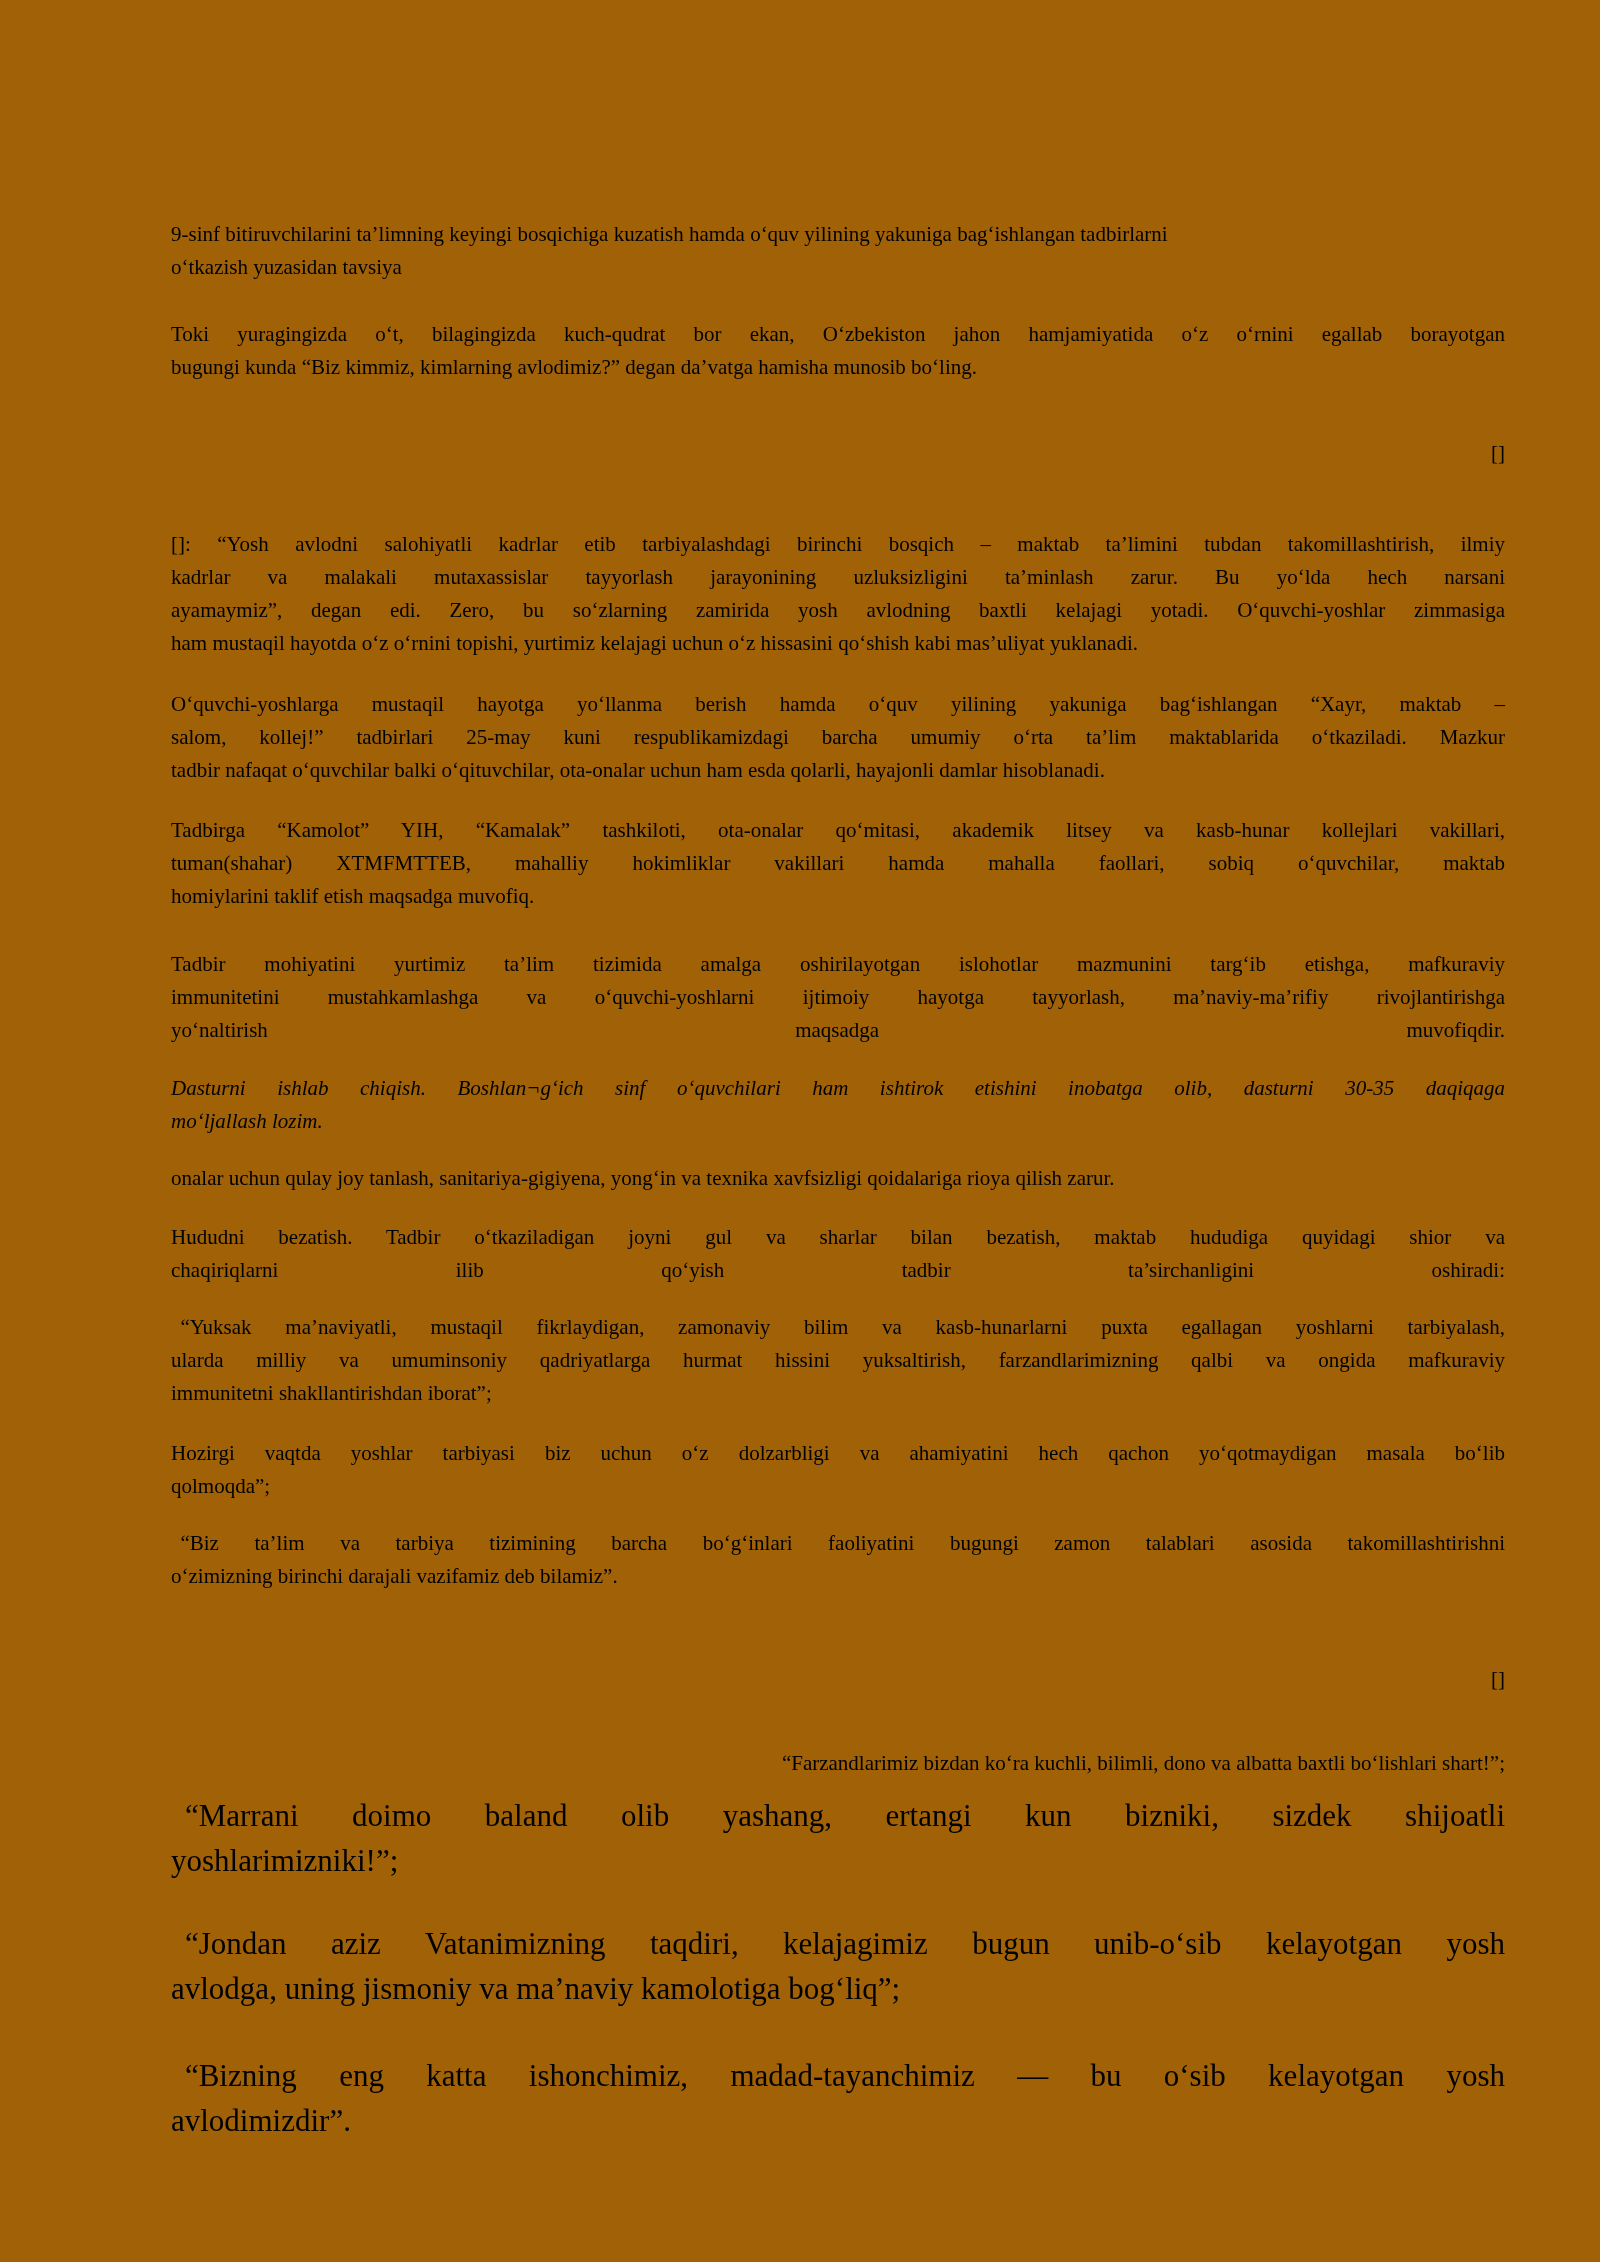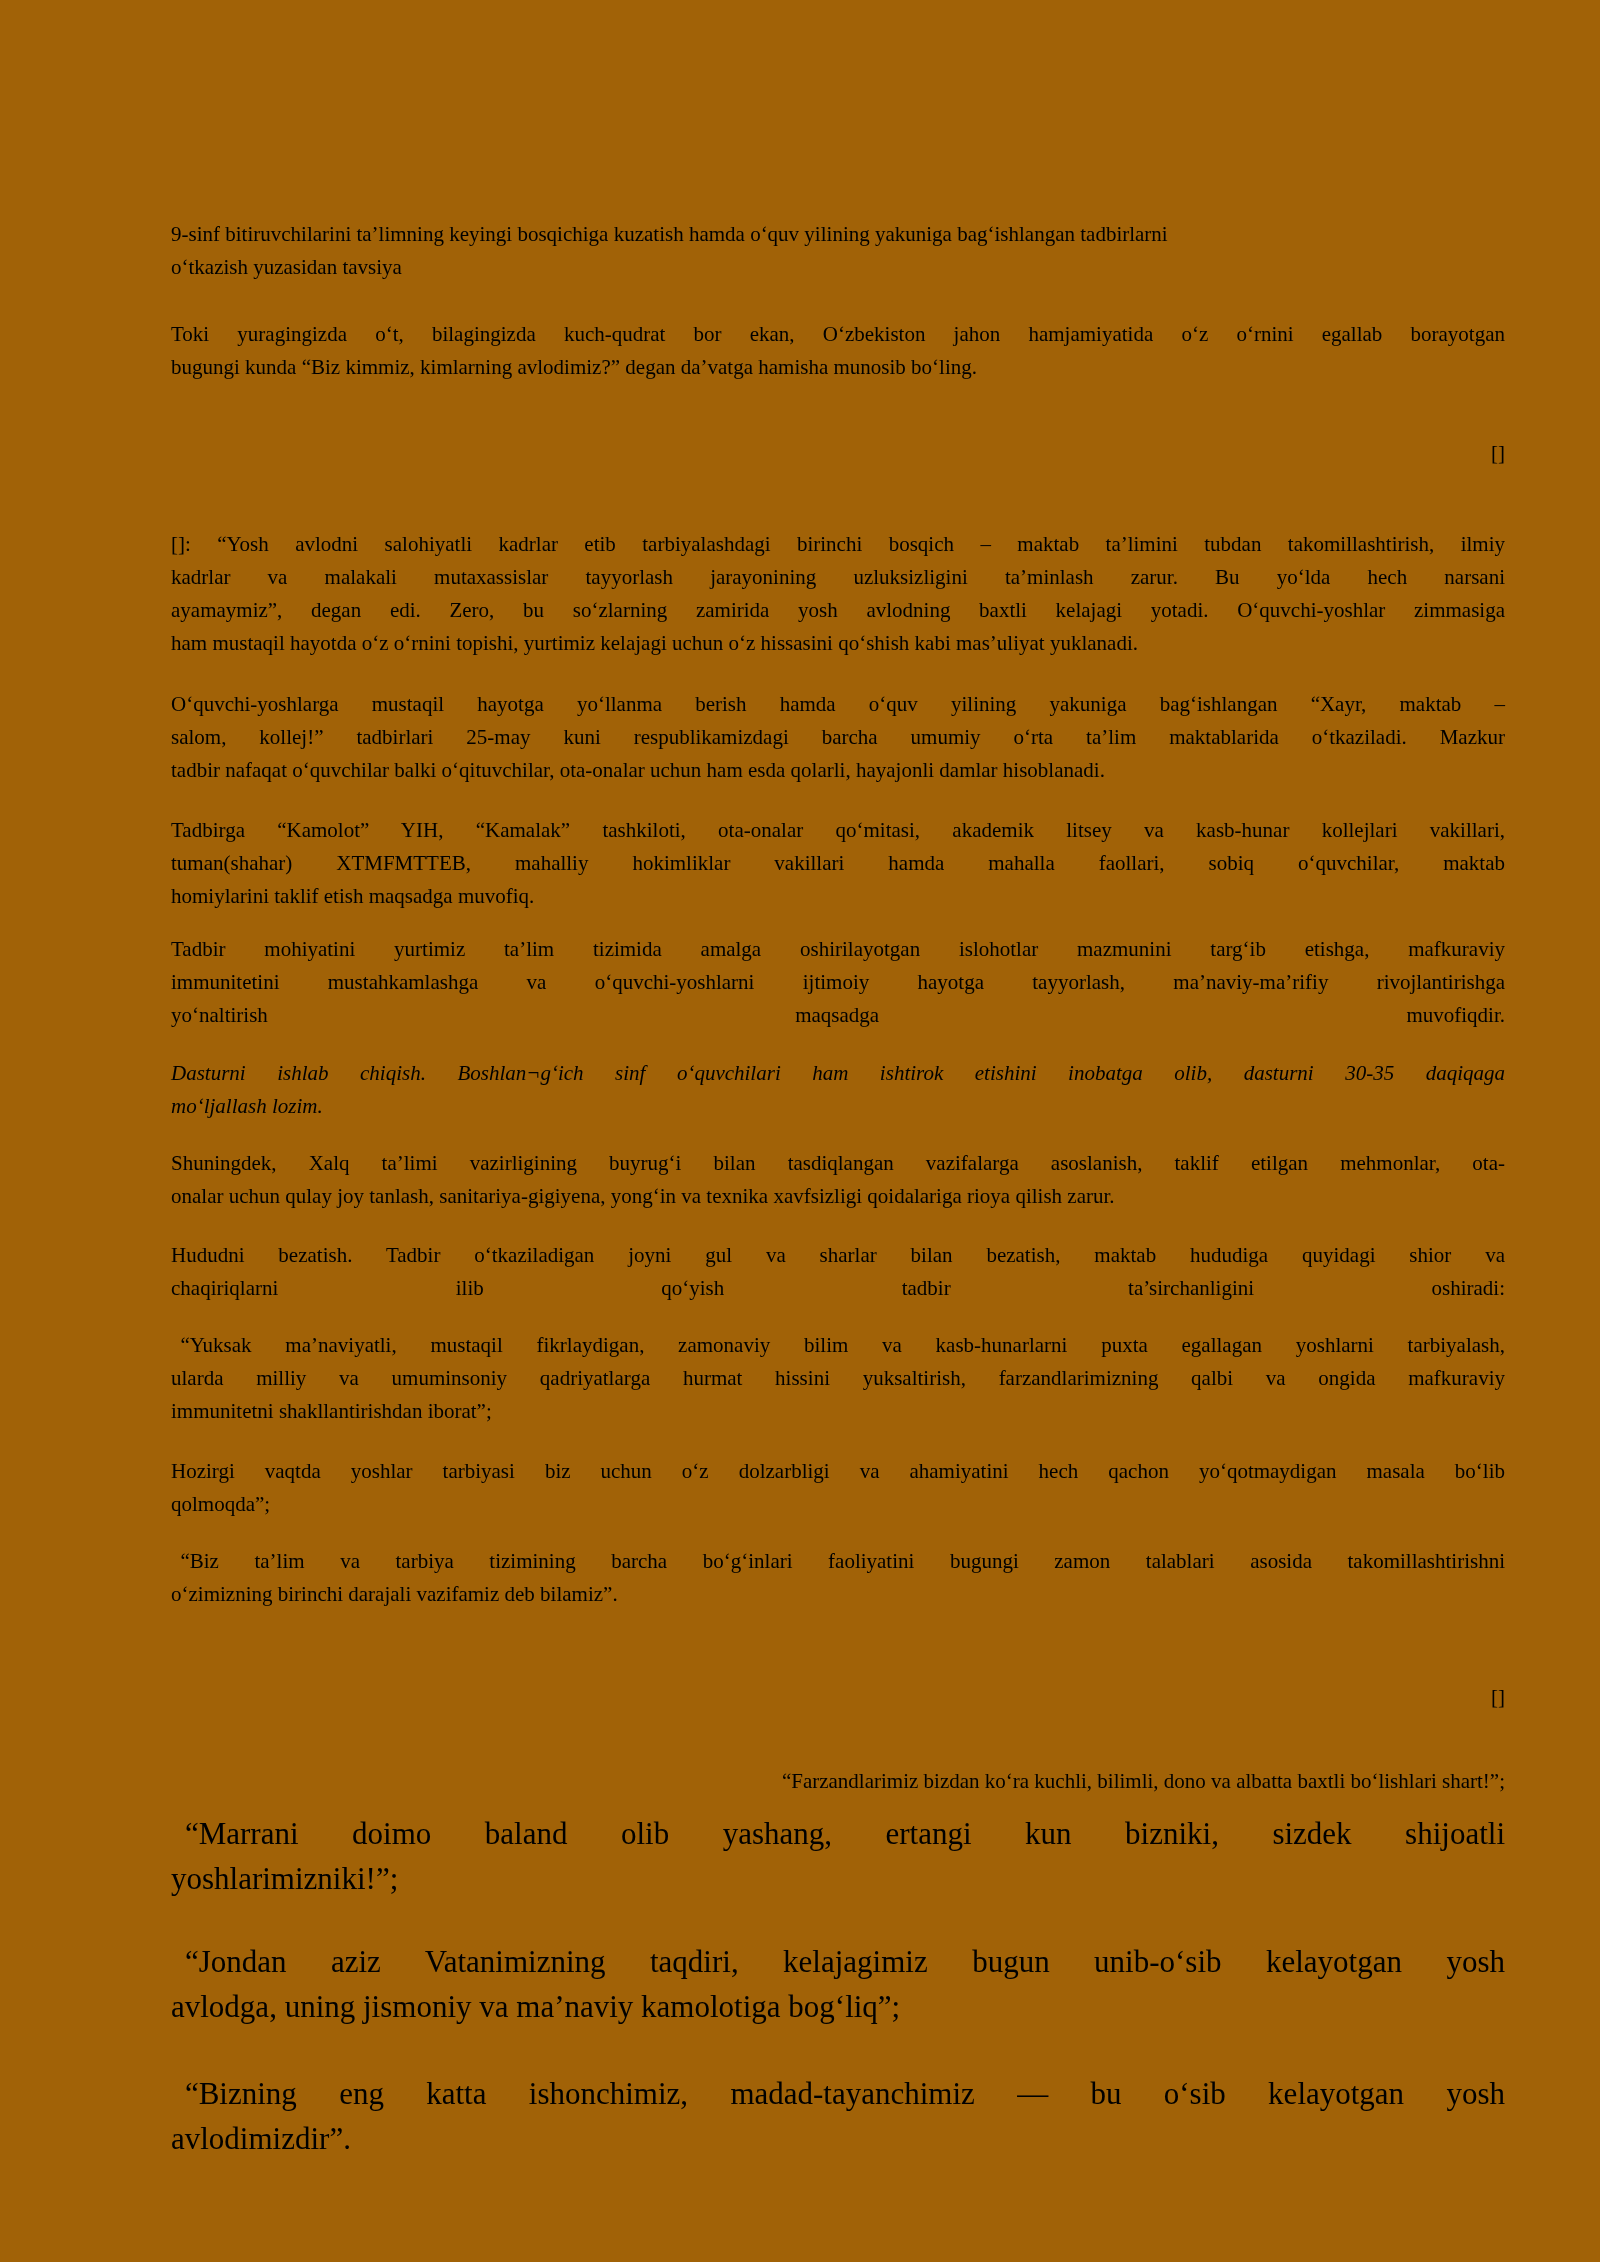--- a/index.html
+++ b/index.html
@@ -44,36 +44,35 @@
         <div class="line j">[]: “Yosh avlodni salohiyatli kadrlar etib tarbiyalashdagi birinchi bosqich – maktab ta’limini tubdan takomillashtirish, ilmiy</div>
         <div class="line j">kadrlar va malakali mutaxassislar tayyorlash jarayonining uzluksizligini ta’minlash zarur. Bu yo‘lda hech narsani</div>
         <div class="line j">ayamaymiz”, degan edi. Zero, bu so‘zlarning zamirida yosh avlodning baxtli kelajagi yotadi. O‘quvchi-yoshlar zimmasiga</div>
         <div class="line l">ham mustaqil hayotda o‘z o‘rnini topishi, yurtimiz kelajagi uchun o‘z hissasini qo‘shish kabi mas’uliyat yuklanadi.</div>
       </div>
       <div class="para body" style="margin-bottom: 27px;">
         <div class="line j">O‘quvchi-yoshlarga mustaqil hayotga yo‘llanma berish hamda o‘quv yilining yakuniga bag‘ishlangan “Xayr, maktab –</div>
         <div class="line j">salom, kollej!” tadbirlari 25-may kuni respublikamizdagi barcha umumiy o‘rta ta’lim maktablarida o‘tkaziladi. Mazkur</div>
         <div class="line l">tadbir nafaqat o‘quvchilar balki o‘qituvchilar, ota-onalar uchun ham esda qolarli, hayajonli damlar hisoblanadi.</div>
       </div>
-      <div class="para body" style="margin-bottom: 20px;">
+      <div class="para body" style="margin-bottom: 35px;">
         <div class="line j">Tadbirga “Kamolot” YIH, “Kamalak” tashkiloti, ota-onalar qo‘mitasi, akademik litsey va kasb-hunar kollejlari vakillari,</div>
         <div class="line j">tuman(shahar) XTMFMTTEB, mahalliy hokimliklar vakillari hamda mahalla faollari, sobiq o‘quvchilar, maktab</div>
         <div class="line l">homiylarini taklif etish maqsadga muvofiq.</div>
       </div>
       <div class="para body" style="margin-bottom: 25px;">
         <div class="line j">Tadbir mohiyatini yurtimiz ta’lim tizimida amalga oshirilayotgan islohotlar mazmunini targ‘ib etishga, mafkuraviy</div>
         <div class="line j">immunitetini mustahkamlashga va o‘quvchi-yoshlarni ijtimoiy hayotga tayyorlash, ma’naviy-ma’rifiy rivojlantirishga</div>
         <div class="line j">yo‘naltirish maqsadga muvofiqdir.</div>
       </div>
       <div class="para body" style="margin-bottom: 24px; font-style: italic;">
         <div class="line j">Dasturni ishlab chiqish. Boshlan¬g‘ich sinf o‘quvchilari ham ishtirok etishini inobatga olib, dasturni 30-35 daqiqaga</div>
         <div class="line l">mo‘ljallash lozim.</div>
       </div>
       <div class="para body" style="margin-bottom: 26px;">
-        <div class="line j">Shuningdek, Xalq ta’limi vazirligining buyrug‘i bilan tasdiqlangan vazifalarga asoslanish, taklif etilgan mehmonlar, ota-</div>
         <div class="line l">onalar uchun qulay joy tanlash, sanitariya-gigiyena, yong‘in va texnika xavfsizligi qoidalariga rioya qilish zarur.</div>
       </div>
       <div class="para body" style="margin-bottom: 24px;">
         <div class="line j">Hududni bezatish. Tadbir o‘tkaziladigan joyni gul va sharlar bilan bezatish, maktab hududiga quyidagi shior va</div>
         <div class="line j">chaqiriqlarni ilib qo‘yish tadbir ta’sirchanligini oshiradi:</div>
       </div>
       <div class="para body" style="margin-bottom: 27px;">
         <div class="line j ind">“Yuksak ma’naviyatli, mustaqil fikrlaydigan, zamonaviy bilim va kasb-hunarlarni puxta egallagan yoshlarni tarbiyalash,</div>
         <div class="line j">ularda milliy va umuminsoniy qadriyatlarga hurmat hissini yuksaltirish, farzandlarimizning qalbi va ongida mafkuraviy</div>
         <div class="line l">immunitetni shakllantirishdan iborat”;</div>

